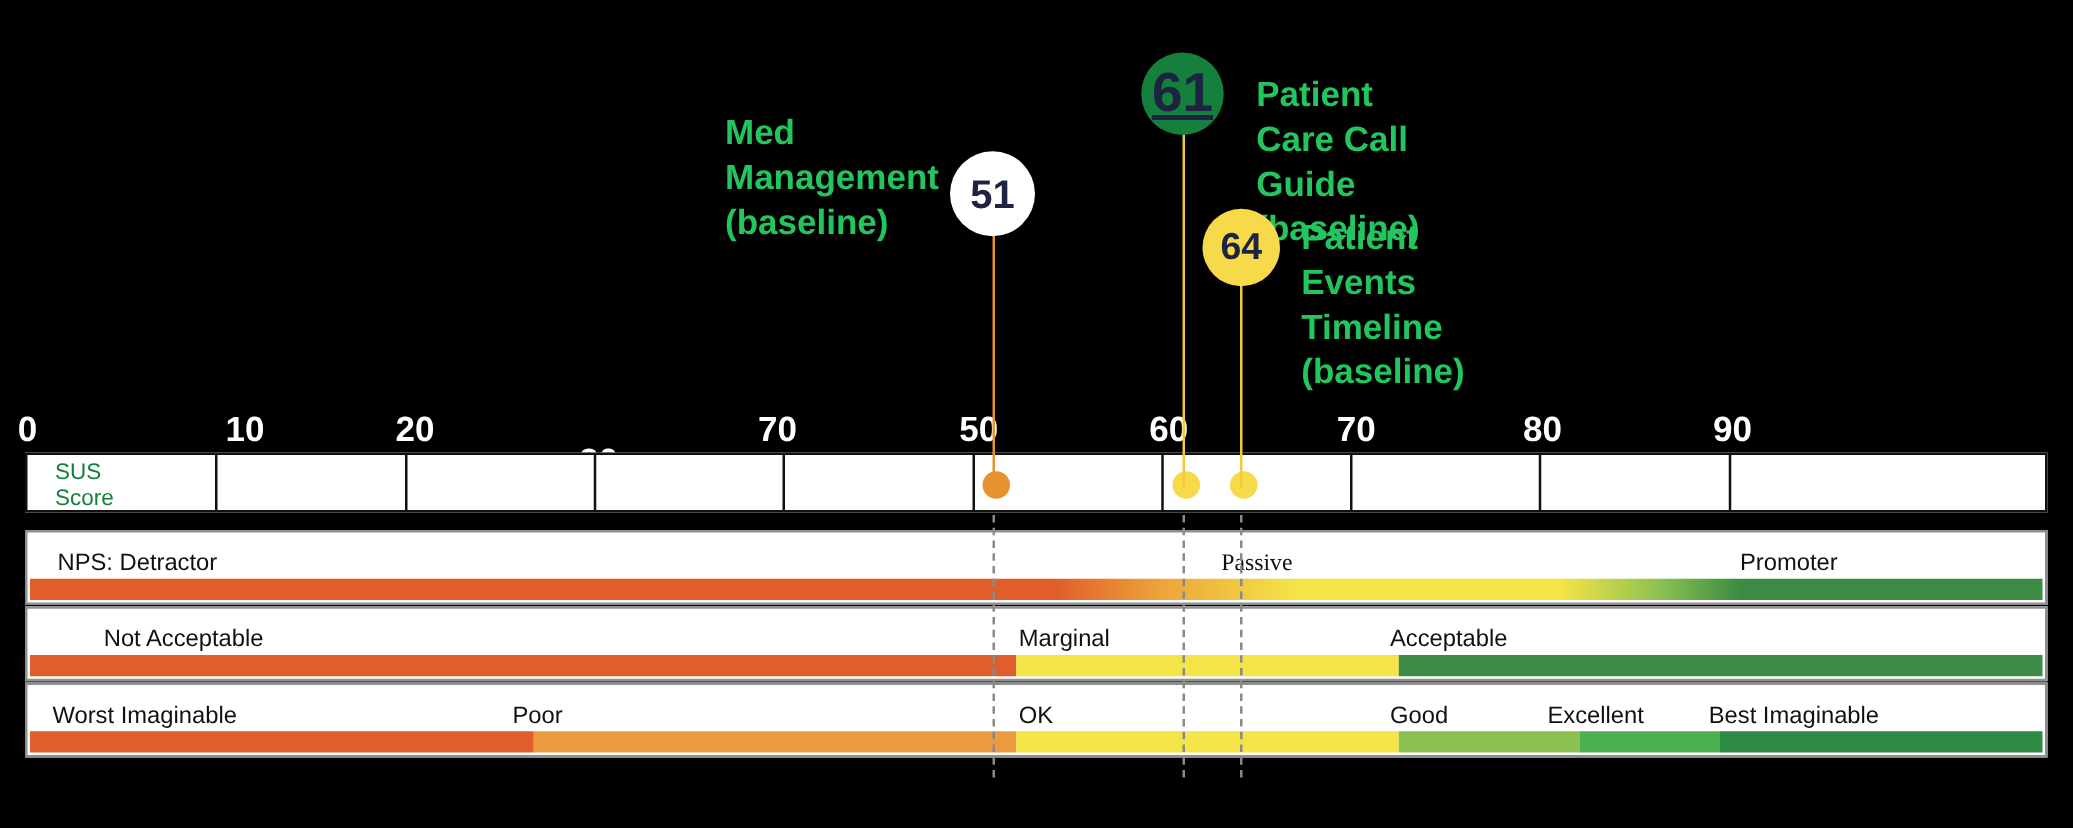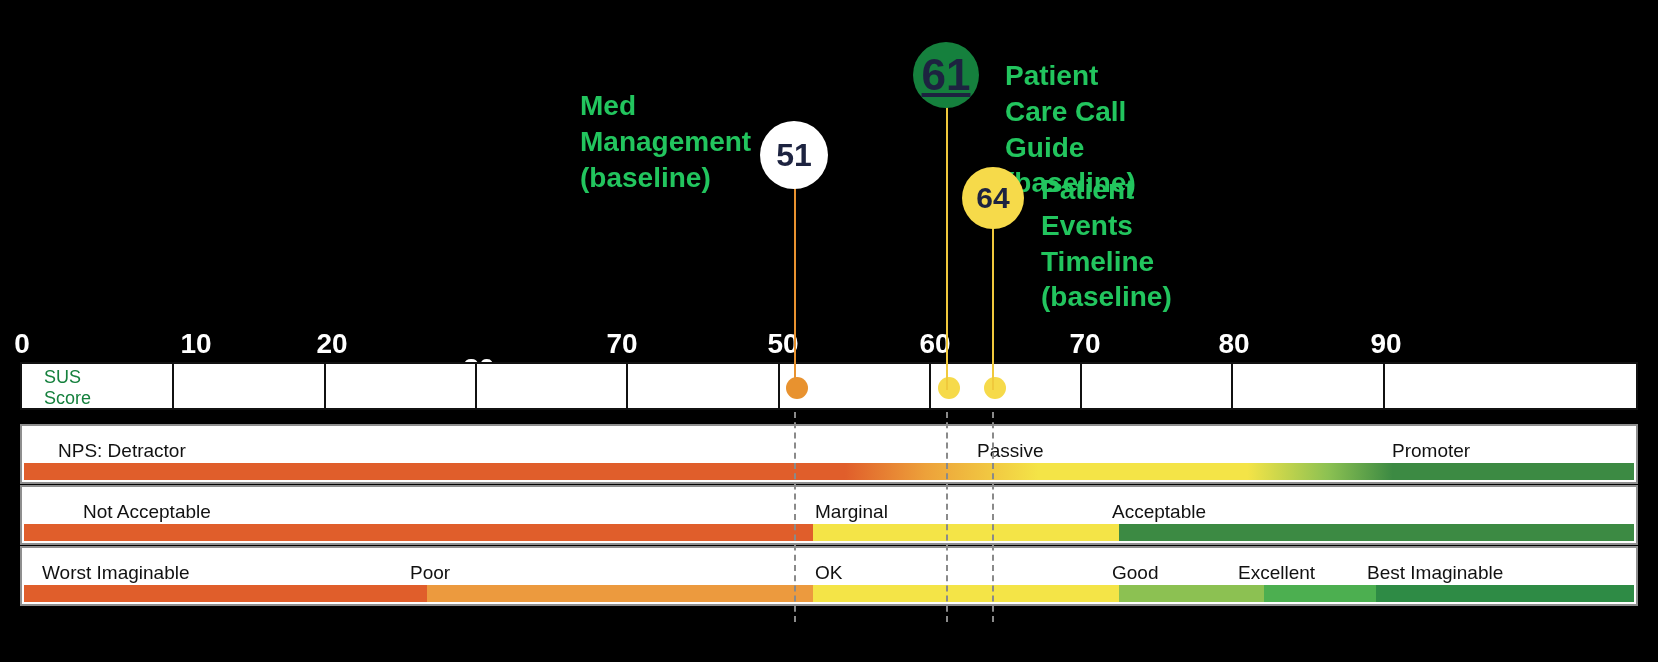--- a/index.html
+++ b/index.html
@@ -117,22 +117,22 @@
     <div class="dot" style="left:775px;background:#E8922F;"></div>
     <div class="dot" style="left:927px;background:#F6DA4A;"></div>
     <div class="dot" style="left:973px;background:#F6DA4A;"></div>
   </div>
 
   <div class="dashline" style="left:794px;top:412px;height:210px;"></div>
   <div class="dashline" style="left:946px;top:412px;height:210px;"></div>
   <div class="dashline" style="left:992px;top:412px;height:210px;"></div>
 
   <div class="scalerow" style="top:424px;height:60px;">
-    <div class="rlabel" style="left:36px;top:14px;">NPS: Detractor</div>
-    <div class="rlabel" style="left:955px;top:14px;">Passive</div>
+    <div class="rlabel" style="left:24px;top:14px;">NPS: Detractor</div>
+    <div class="rlabel" style="left:955px;top:14px;font-family:Liberation Serif, serif;">Passive</div>
     <div class="rlabel" style="left:1370px;top:14px;">Promoter</div>
     <div class="bar" style="background:linear-gradient(to right,
            #E05E2B 0%, #E05E2B 51%, #EDA13A 56%, #F4E447 63%,
            #F4E447 76%, #8CC152 81%, #3C8A43 85%, #3C8A43 100%);"></div>
   </div>
 
   <div class="scalerow" style="top:485px;height:60px;">
     <div class="rlabel" style="left:20px;top:14px;margin-left:41px;">Not Acceptable</div>
     <div class="rlabel" style="left:793px;top:14px;">Marginal</div>
     <div class="rlabel" style="left:1090px;top:14px;">Acceptable</div>

